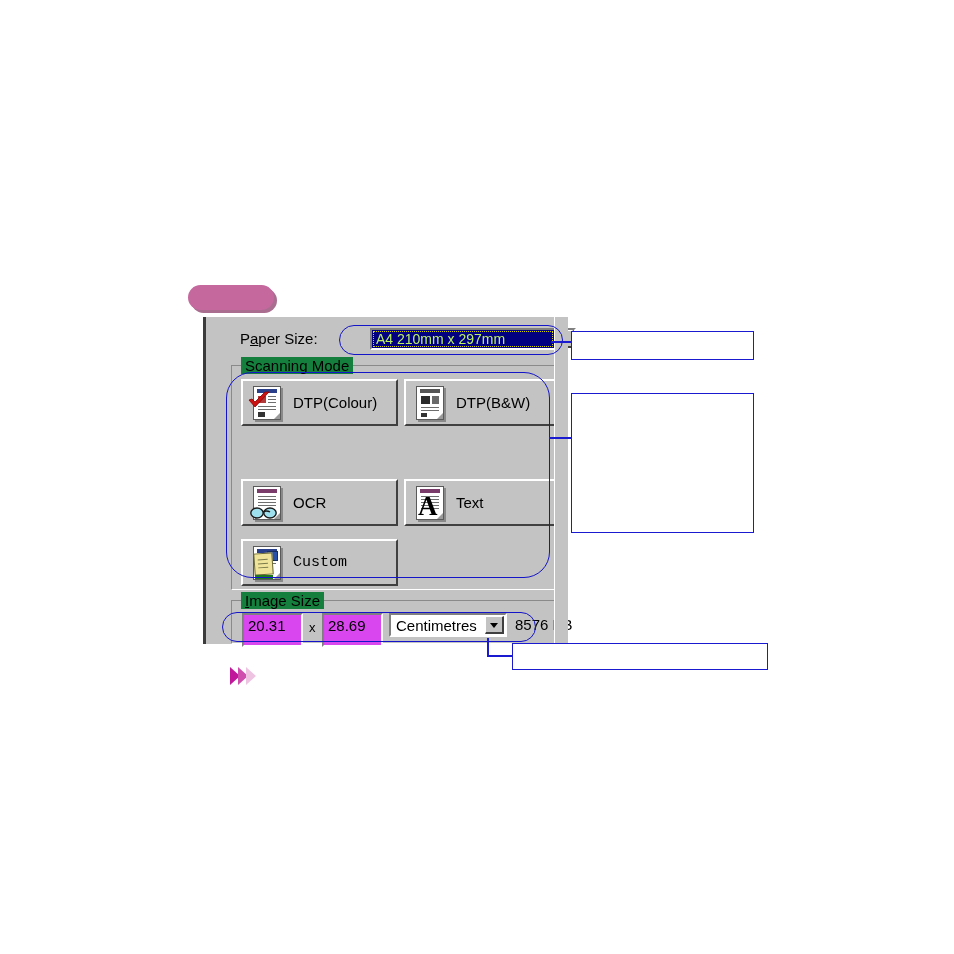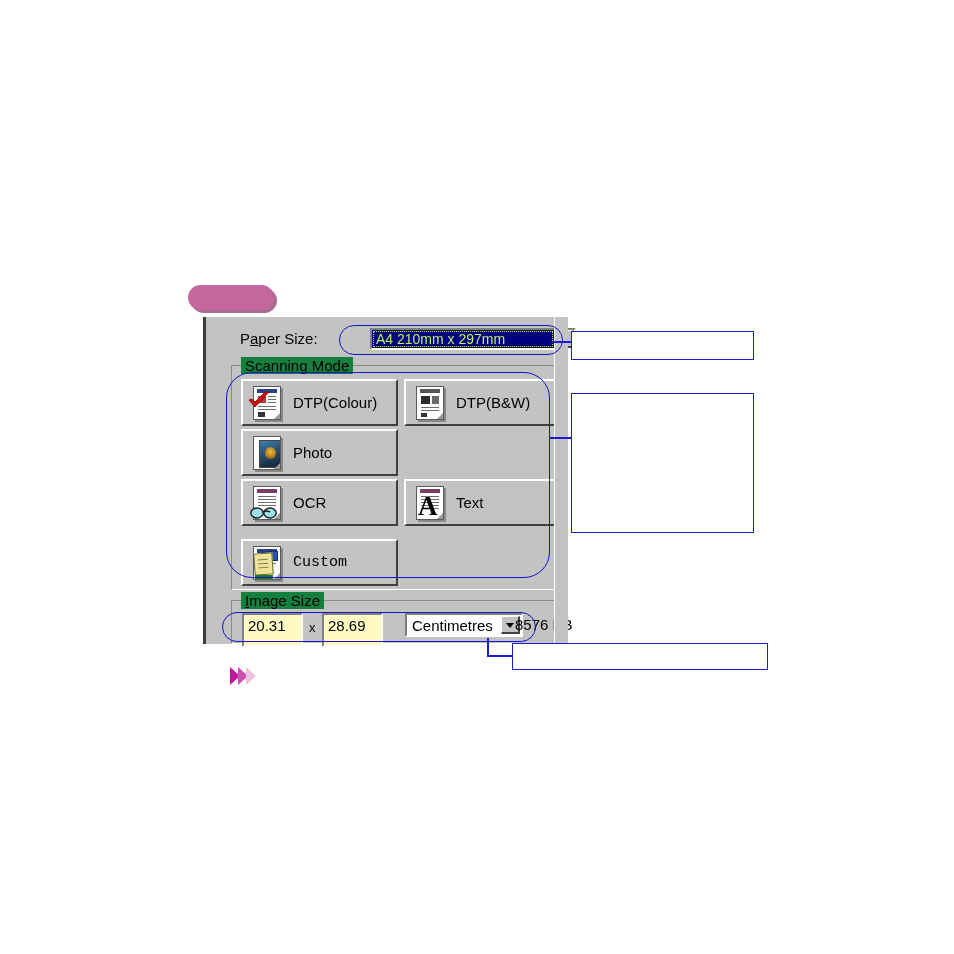--- a/index.html
+++ b/index.html
@@ -362,21 +362,21 @@
   
   .isz-row {
     position: absolute;
     left: 10px;
     top: 12px;
     height: 24px;
   }
   .tfield {
     position: absolute;
     height: 34px;
-    background: #fef9c3;
+    background: #d946ef;
     border-top: 2px solid #808080;
     border-left: 2px solid #808080;
     border-right: 2px solid #ffffff;
     border-bottom: 2px solid #ffffff;
     box-sizing: border-box;
   }
   .tfield span {
     position: absolute;
     left: 4px;
     top: 2px;
@@ -526,31 +526,20 @@
               <div class="blk" style="left:15px; top:9px; width:7px; height:8px; background:#6a6a6a;"></div>
               <div class="ln" style="left:4px; top:20px; width:18px;"></div>
               <div class="ln" style="left:4px; top:23px; width:18px;"></div>
               <div class="blk" style="left:4px; top:26px; width:6px; height:4px; background:#333;"></div>
               <div class="corner"></div>
             </div>
           </div>
           <div class="blabel">DTP(B&amp;W)</div>
         </div>
 
-        <div class="mode-btn" style="left:0px; top:50px;">
-          <div class="bi">
-            <div class="pg">
-              <div class="photo-thumb">
-                <div class="photo-face"></div>
-              </div>
-              <div class="corner"></div>
-            </div>
-          </div>
-          <div class="blabel">Photo</div>
-        </div>
 
 
         <div class="mode-btn" style="left:0px; top:100px;">
           <div class="bi">
             <div class="pg">
               <div class="hdr" style="background:#7a3a6a;"></div>
               <div class="ln" style="left:4px; top:9px; width:18px;"></div>
               <div class="ln" style="left:4px; top:12px; width:18px;"></div>
               <div class="ln" style="left:4px; top:15px; width:18px;"></div>
               <div class="ln" style="left:4px; top:18px; width:18px;"></div>
@@ -611,21 +600,21 @@
       <div class="groupbox-legend"><u>I</u>mage Size</div>
 
       <div class="isz-row">
         <div class="tfield" style="left:0px; top:0px; width:61px;">
           <span>20.31</span>
         </div>
         <div class="xsep" style="left:67px; top:7px;">x</div>
         <div class="tfield" style="left:80px; top:0px; width:61px;">
           <span>28.69</span>
         </div>
-        <div class="unit-combo" style="left:147px; top:0px; width:118px;margin-left:16px;">
+        <div class="unit-combo" style="left:147px; top:0px; width:118px;">
           <span class="uval">Centimetres</span>
           <div class="unit-arrow"></div>
         </div>
         <div class="filesize" style="left:273px; top:3px;">8576 KB</div>
       </div>
     </div>
 
     <div class="dialog-right-edge"></div>
   </div>
 </div>

